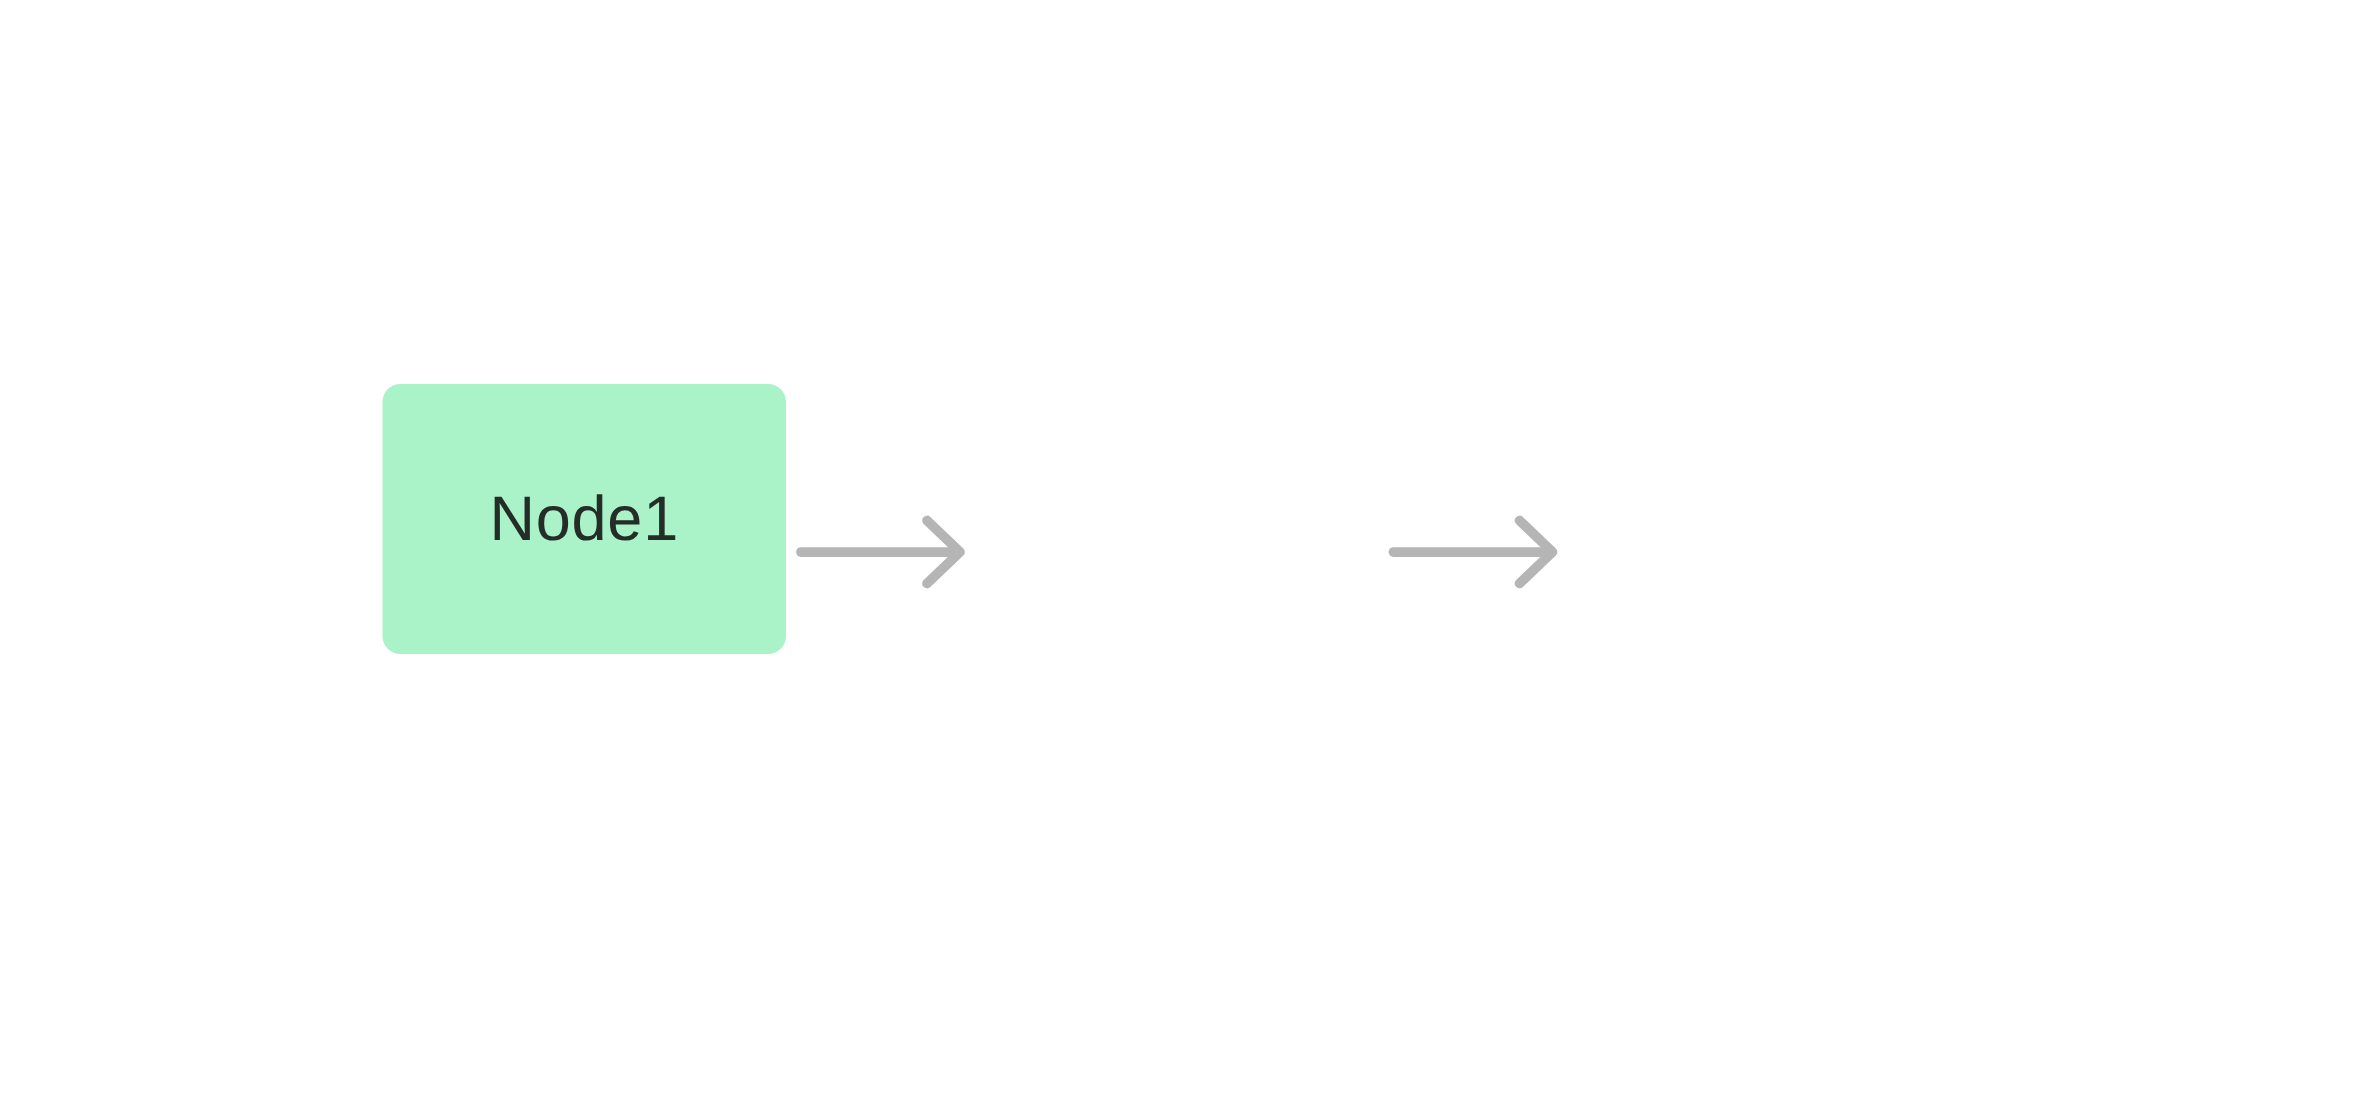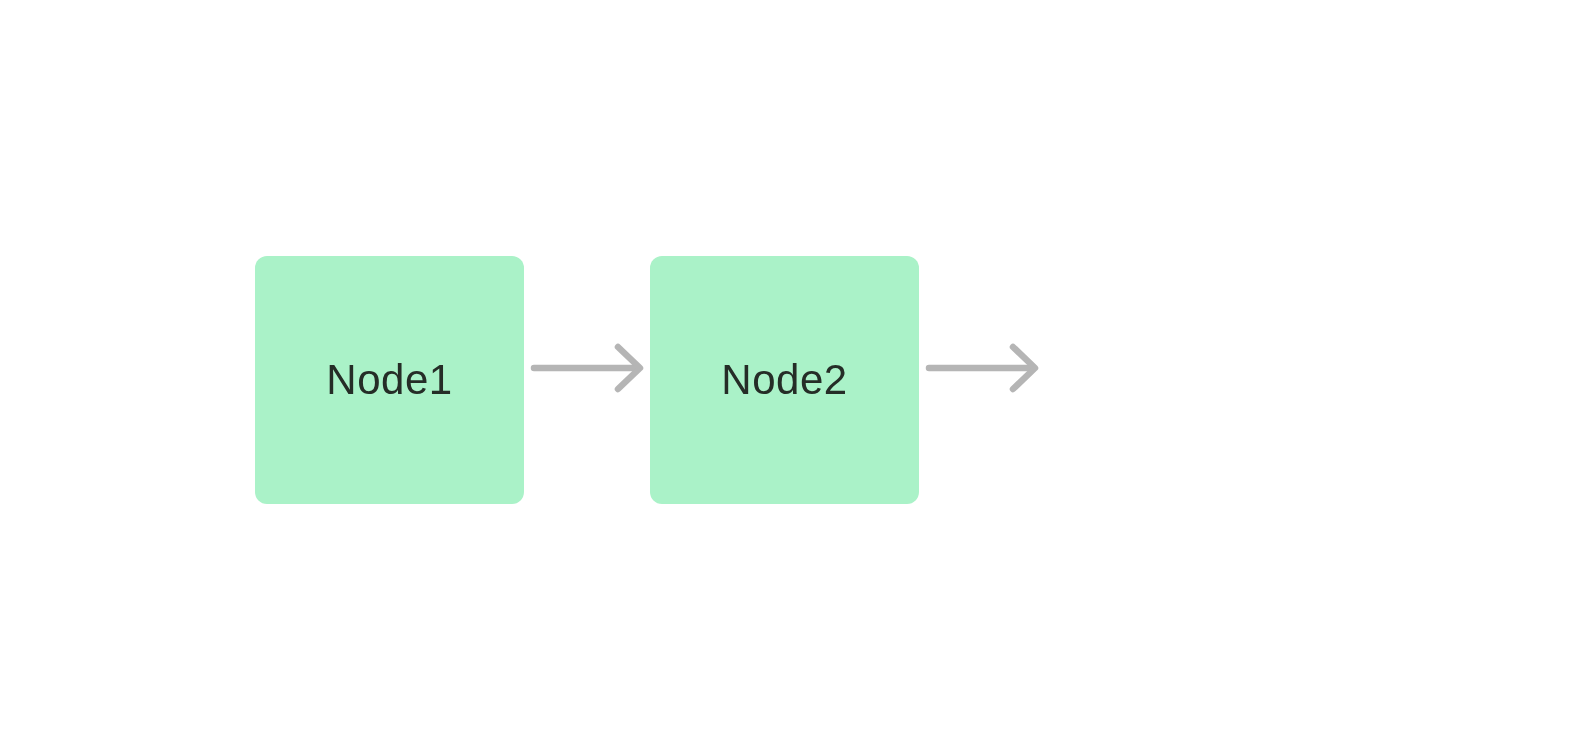--- a/index.html
+++ b/index.html
@@ -11,21 +11,21 @@
   .canvas {
     position: relative;
     width: 1576px;
     height: 736px;
     background: #ffffff;
     overflow: hidden;
   }
   .flow-node {
     position: absolute;
     width: 269px;
-    height: 248px;
+    height: 180px;
     background: #aaf2c8;
     border-radius: 12px;
     display: flex;
     align-items: center;
     justify-content: center;
     box-sizing: border-box;
     cursor: default;
   }
   .flow-node .node-label {
     color: #252d27;
@@ -64,23 +64,20 @@
     <span class="node-label">Node1</span>
   </div>
 
   <div class="flow-edge" id="edge-1">
     <svg viewBox="0 0 122 76">
       <path class="edge-stroke" d="M 7 38 L 110 38"></path>
       <path class="edge-stroke" d="M 91 17 L 113 38 L 91 59"></path>
     </svg>
   </div>
 
-  <div class="flow-node" id="node-2">
-    <span class="node-label">Node2</span>
-  </div>
 
   <div class="flow-edge" id="edge-2">
     <svg viewBox="0 0 122 76">
       <path class="edge-stroke" d="M 7 38 L 110 38"></path>
       <path class="edge-stroke" d="M 91 17 L 113 38 L 91 59"></path>
     </svg>
   </div>
 
 
 </div>

